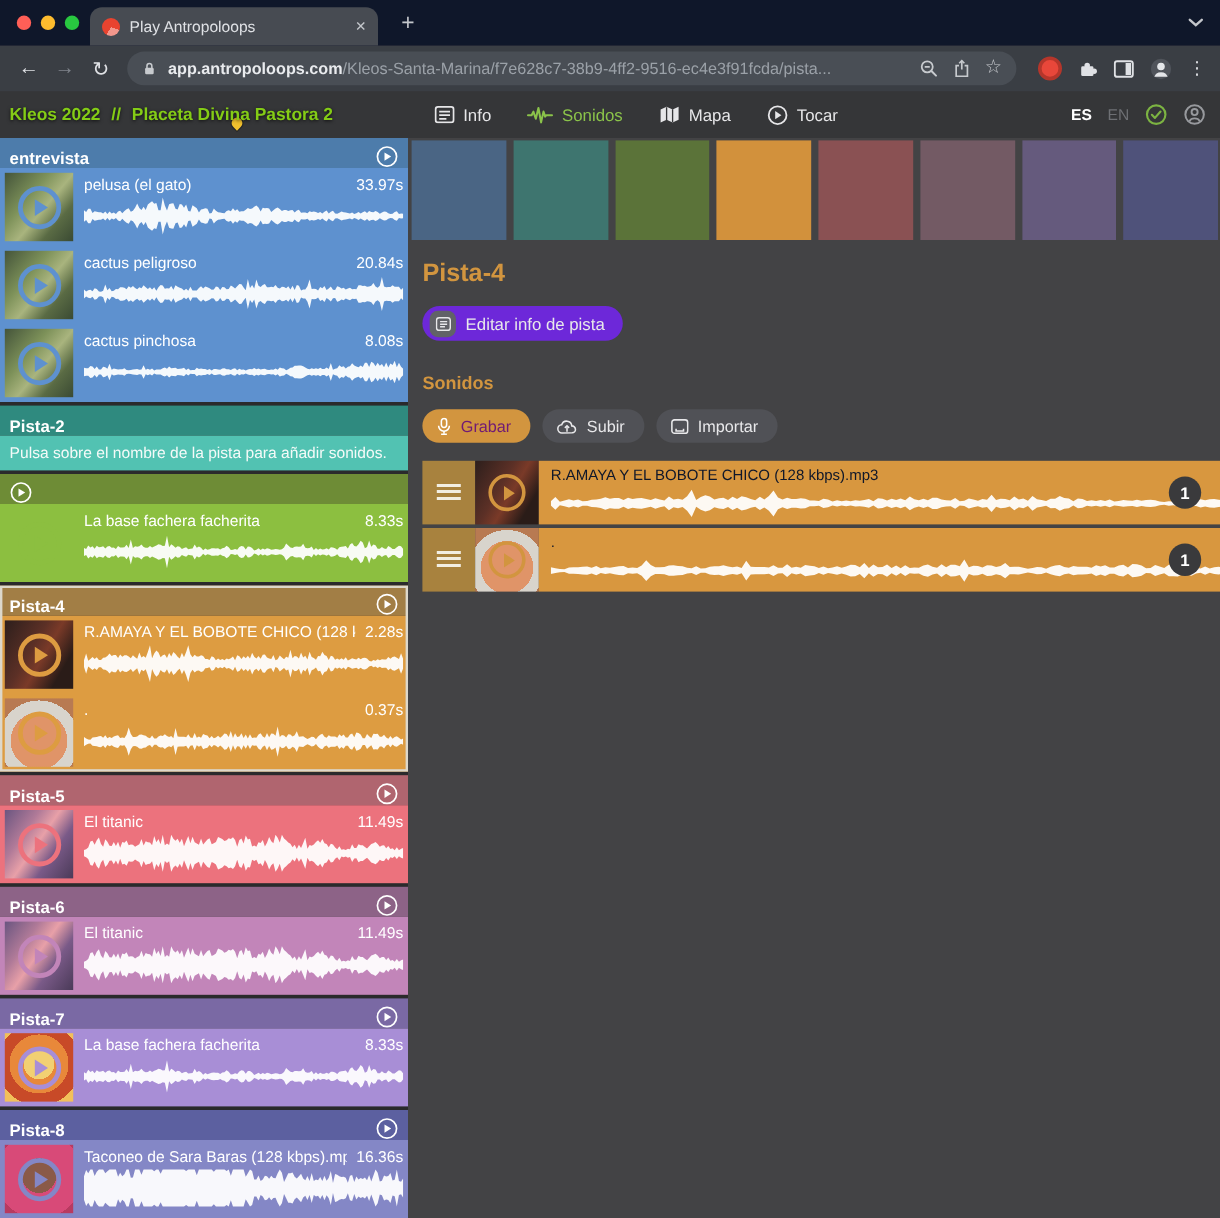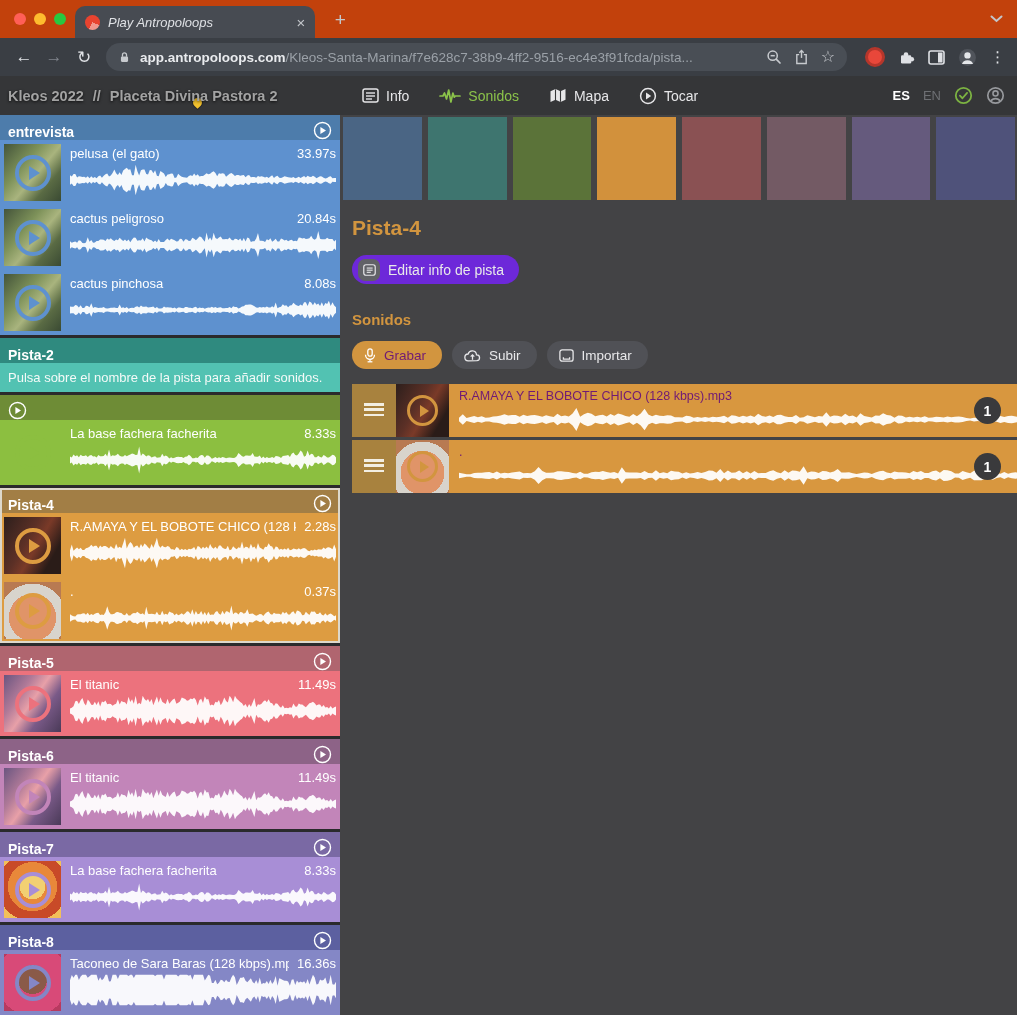--- a/index.html
+++ b/index.html
@@ -1,20 +1,20 @@
 <!DOCTYPE html>
 <html><head>
 <meta charset="utf-8">
 <style>
   html,body{margin:0;padding:0;background:#2a2a2c;}
   .screen{position:relative;width:1017px;height:1015px;overflow:hidden;
     font-family:"Liberation Sans",sans-serif;background:#434345;-webkit-font-smoothing:antialiased;}
 
   
-  .tabstrip{position:relative;height:38px;background:#c2410c;font-style:italic;}
+  .tabstrip{position:relative;height:38px;background:#0f172a;}
   .lights{position:absolute;left:14px;top:13px;display:flex;gap:8px;}
   .light{width:12px;height:12px;border-radius:50%;}
   .light.r{background:#ff5f57}.light.y{background:#febc2e}.light.g{background:#28c840}
   .tab{position:absolute;left:75px;bottom:0;width:240px;height:32px;background:#474b52;
     border-radius:10px 10px 0 0;display:flex;align-items:center;padding:0 10px;box-sizing:border-box;gap:8px;}
   .favicon{width:15px;height:15px;border-radius:50%;background:conic-gradient(from 210deg,#e8432f 0 72%,#f2978c 72% 100%);flex:none;}
   .tab-title{font-size:13px;color:#dfe1e5;flex:1;white-space:nowrap;overflow:hidden;}
   .tab-close{color:#c3c6cb;font-size:15px;line-height:1;cursor:default;}
   .newtab{position:absolute;left:327px;bottom:5px;width:26px;height:26px;color:#c3c6cb;
     font-size:19px;display:flex;align-items:center;justify-content:center;}
@@ -34,21 +34,21 @@
   .rec{width:14px;height:14px;border-radius:50%;background:#e8473a;border:3px solid #b5362b;box-sizing:content-box;}
   .menu-dots{color:#dfe1e5;font-size:15px;letter-spacing:0;}
 
   
   .app-header{height:39px;background:#353638;display:flex;align-items:center;}
   .banner{width:340px;height:39px;flex:none;position:relative;display:flex;align-items:center;
     background:linear-gradient(104deg,#3e4a34 0%,#5d6b47 12%,#8d9169 24%,#b3a384 37%,#c2ab8d 50%,#b2917b 63%,#c7ad92 78%,#a5induced 0),linear-gradient(104deg,#3e4a34 0%,#5d6b47 12%,#8d9169 24%,#b3a384 37%,#c2ab8d 50%,#b2917b 63%,#c7ad92 78%,#a98a74 100%);}
   .banner:after{content:"";position:absolute;left:193px;top:22px;width:9px;height:9px;border-radius:50% 50% 50% 0;
     background:#f2c12e;transform:rotate(-45deg);box-shadow:0 0 0 1px rgba(0,0,0,.25);}
   .banner .crumb{position:relative;z-index:2;display:flex;gap:9px;align-items:baseline;padding-left:8px;
-    font-size:14.5px;font-weight:bold;color:#a3a3a3;text-shadow:0 1px 3px rgba(0,0,0,.75);white-space:nowrap;}
+    font-size:14.5px;font-weight:bold;color:#84cc16;text-shadow:0 1px 3px rgba(0,0,0,.75);white-space:nowrap;}
   .appnav{display:flex;align-items:center;gap:30px;padding-left:22px;}
   .nav-item{display:flex;align-items:center;gap:7px;font-size:14px;color:#e6e6e8;cursor:default;}
   .nav-item.active{color:#8bc34a;}
   .hdr-right{margin-left:auto;display:flex;align-items:center;gap:13px;padding-right:12px;}
   .lang{font-size:13px;color:#fff;font-weight:bold;}
   .lang.off{color:#6e7074;font-weight:normal;}
 
   
   .app-body{display:flex;height:900px;}
   .sidebar{width:340px;flex:none;background:#2a2a2c;display:flex;flex-direction:column;}
@@ -101,21 +101,21 @@
   .srow{display:flex;height:53px;margin-bottom:3px;position:relative;}
   .handle{width:44px;flex:none;background:#a8823e;display:flex;align-items:center;justify-content:center;}
   .handle i{display:block;width:20px;height:16px;
     background:repeating-linear-gradient(to bottom,#f2eee2 0 2.6px,rgba(0,0,0,0) 2.6px 5.4px);}
   .sthumb{width:53px;height:53px;flex:none;position:relative;display:flex;align-items:center;justify-content:center;}
   .sring{width:31px;height:31px;border:3.5px solid #d2953f;border-radius:50%;box-sizing:border-box;
     display:flex;align-items:center;justify-content:center;color:#d2953f;}
   .sring .tri{width:0;height:0;border-top:6px solid transparent;border-bottom:6px solid transparent;
     border-left:9px solid currentColor;margin-left:3px;}
   .scontent{flex:1;background:#d8973f;position:relative;min-width:0;}
-  .sname{position:absolute;top:5px;left:10px;right:60px;font-size:12.5px;color:#701a75;white-space:nowrap;overflow:hidden;}
+  .sname{position:absolute;top:5px;left:10px;right:60px;font-size:12.5px;color:#0f172a;white-space:nowrap;overflow:hidden;}
   .swave{position:absolute;left:10px;right:78px;bottom:5px;height:25px;}
   .sbadge{position:absolute;right:16px;top:13px;width:27px;height:27px;border-radius:50%;background:#3a3a3c;
     color:#fff;font-size:14px;font-weight:bold;display:flex;align-items:center;justify-content:center;}
 
   svg{display:block;}
 </style>
 </head>
 <body>
 
 <div class="screen">

